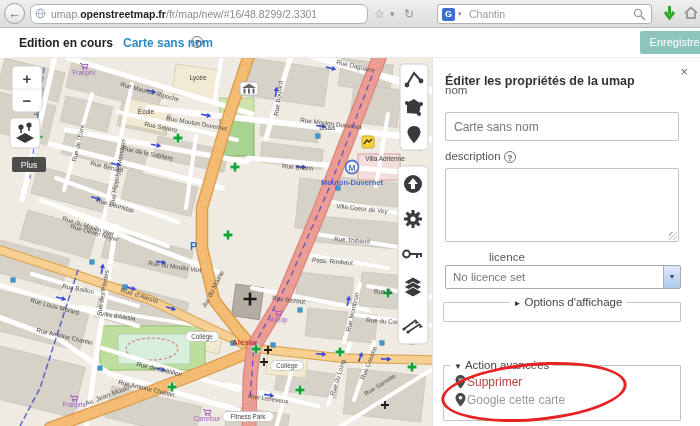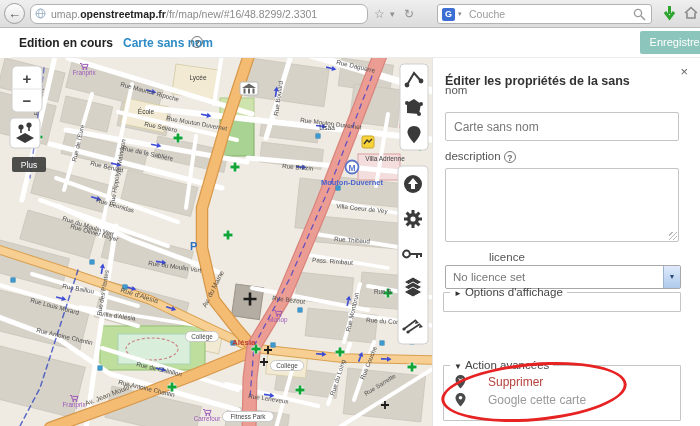--- a/index.html
+++ b/index.html
@@ -61,24 +61,24 @@
     background:repeating-linear-gradient(135deg,transparent 0 2px,#b9b9b9 2px 3px);}
   .select{position:absolute;left:12px;top:207px;width:236px;height:24px;border:1px solid #a8a8a8;
     border-radius:2px;background:#fff;font-size:11.5px;color:#777;line-height:22px;padding-left:7px;}
   .select .arrow-box{position:absolute;right:0;top:0;width:17px;height:22px;
     background:linear-gradient(#dfeafa,#aecaec);border-left:1px solid #9db4d0;
     color:#2c4a77;font-size:7px;text-align:center;line-height:22px;}
   fieldset{position:absolute;left:10px;width:238px;border:1px solid #c5c5c5;border-radius:1px;
     margin:0;padding:0;}
   legend{font-size:11.5px;color:#444;padding:0 4px;margin-left:6px;white-space:nowrap;}
   legend .tri{font-size:8px;color:#333;margin-right:3px;}
-  .fs-opts{top:228px;height:26px;}
+  .fs-opts{top:238px;height:26px;text-align:center;}
   .fs-custom{top:271px;height:25px;}
   .fs-adv{top:301px;height:62px;}
-  .action-row{display:flex;align-items:center;gap:21px;margin:3px 0 0 10px;font-size:12px;}
+  .action-row{display:flex;align-items:center;gap:0;margin:3px 0 0 10px;font-size:12px;}
   .action-row.delete{color:var(--delete_link,#b5413b);}
   .action-row.clone{color:var(--clone_link,#9a9a9a);}
   .annotation{position:absolute;left:8px;top:305px;width:186px;height:58px;border-radius:50%;
     border:3px solid var(--annotation_ellipse,#e62222);transform:rotate(-5deg);pointer-events:none;}
 </style>
 </head>
 <body>
 
 <div class="screen">
 
@@ -89,21 +89,21 @@
       <circle cx="5.5" cy="5.5" r="4.5" fill="none" stroke="#9ab0c4" stroke-width="1"></circle>
       <ellipse cx="5.5" cy="5.5" rx="2" ry="4.5" fill="none" stroke="#9ab0c4" stroke-width="0.8"></ellipse>
       <path d="M1,5.5 H10" stroke="#9ab0c4" stroke-width="0.8"></path>
     </svg>
     <span class="ic" style="left:374px;">☆</span>
     <span class="ic" style="left:390px;font-size:9px;">▾</span>
     <span class="ic" style="left:404px;">↻</span>
     <div class="searchbox">
       <span class="glogo">G</span>
       <span class="scaret">▾</span>
-      <span class="stext">Couche</span>
+      <span class="stext">Chantin</span>
       <svg class="mag" width="13" height="13">
         <circle cx="5" cy="5" r="3.6" fill="none" stroke="#9a9a9a" stroke-width="1.4"></circle>
         <path d="M8,8 L12,12" stroke="#9a9a9a" stroke-width="1.6"></path>
       </svg>
     </div>
     <svg class="ic" style="left:662px;top:5px;" width="15" height="16">
       <path d="M7.5,1 v8 M3,7 l4.5,6 4.5,-6" stroke="#2ea52e" stroke-width="3" fill="none"></path>
     </svg>
     <svg class="ic" style="left:684px;top:6px;" width="14" height="14">
       <path d="M1,7 L7,1.5 L13,7 M3,6.5 V12 H11 V6.5" fill="none" stroke="#8a8a8a" stroke-width="1.6"></path>
@@ -504,21 +504,21 @@
           <path d="M420,266 l-1,4 l4,-1 z" fill="#3a3a3a"></path>
           <circle cx="404" cy="271" r="1.6" fill="#3a3a3a"></circle>
             <circle cx="408" cy="274" r="1.6" fill="#3a3a3a"></circle>
         </g>
       </g>
     </svg>
   </div>
 
   <div class="panel">
     <span class="panel-close">×</span>
-    <div class="panel-title">Éditer les propriétés de la sans</div>
+    <div class="panel-title">Éditer les propriétés de la umap</div>
     <span class="f-label" style="top:26px;">nom</span>
     <input class="name-input" type="text" value="Carte sans nom" style="">
     <span class="f-label" style="top:92px;"><span>description</span> <span class="help-circle">?</span></span>
     <textarea class="desc-area" style=""></textarea>
     <span class="resize-grip"></span>
     <span class="f-label" style="top:193px;margin-left:44px;">licence</span>
     <div class="select">
       <span>No licence set</span>
       <span class="arrow-box">▼</span>
     </div>

